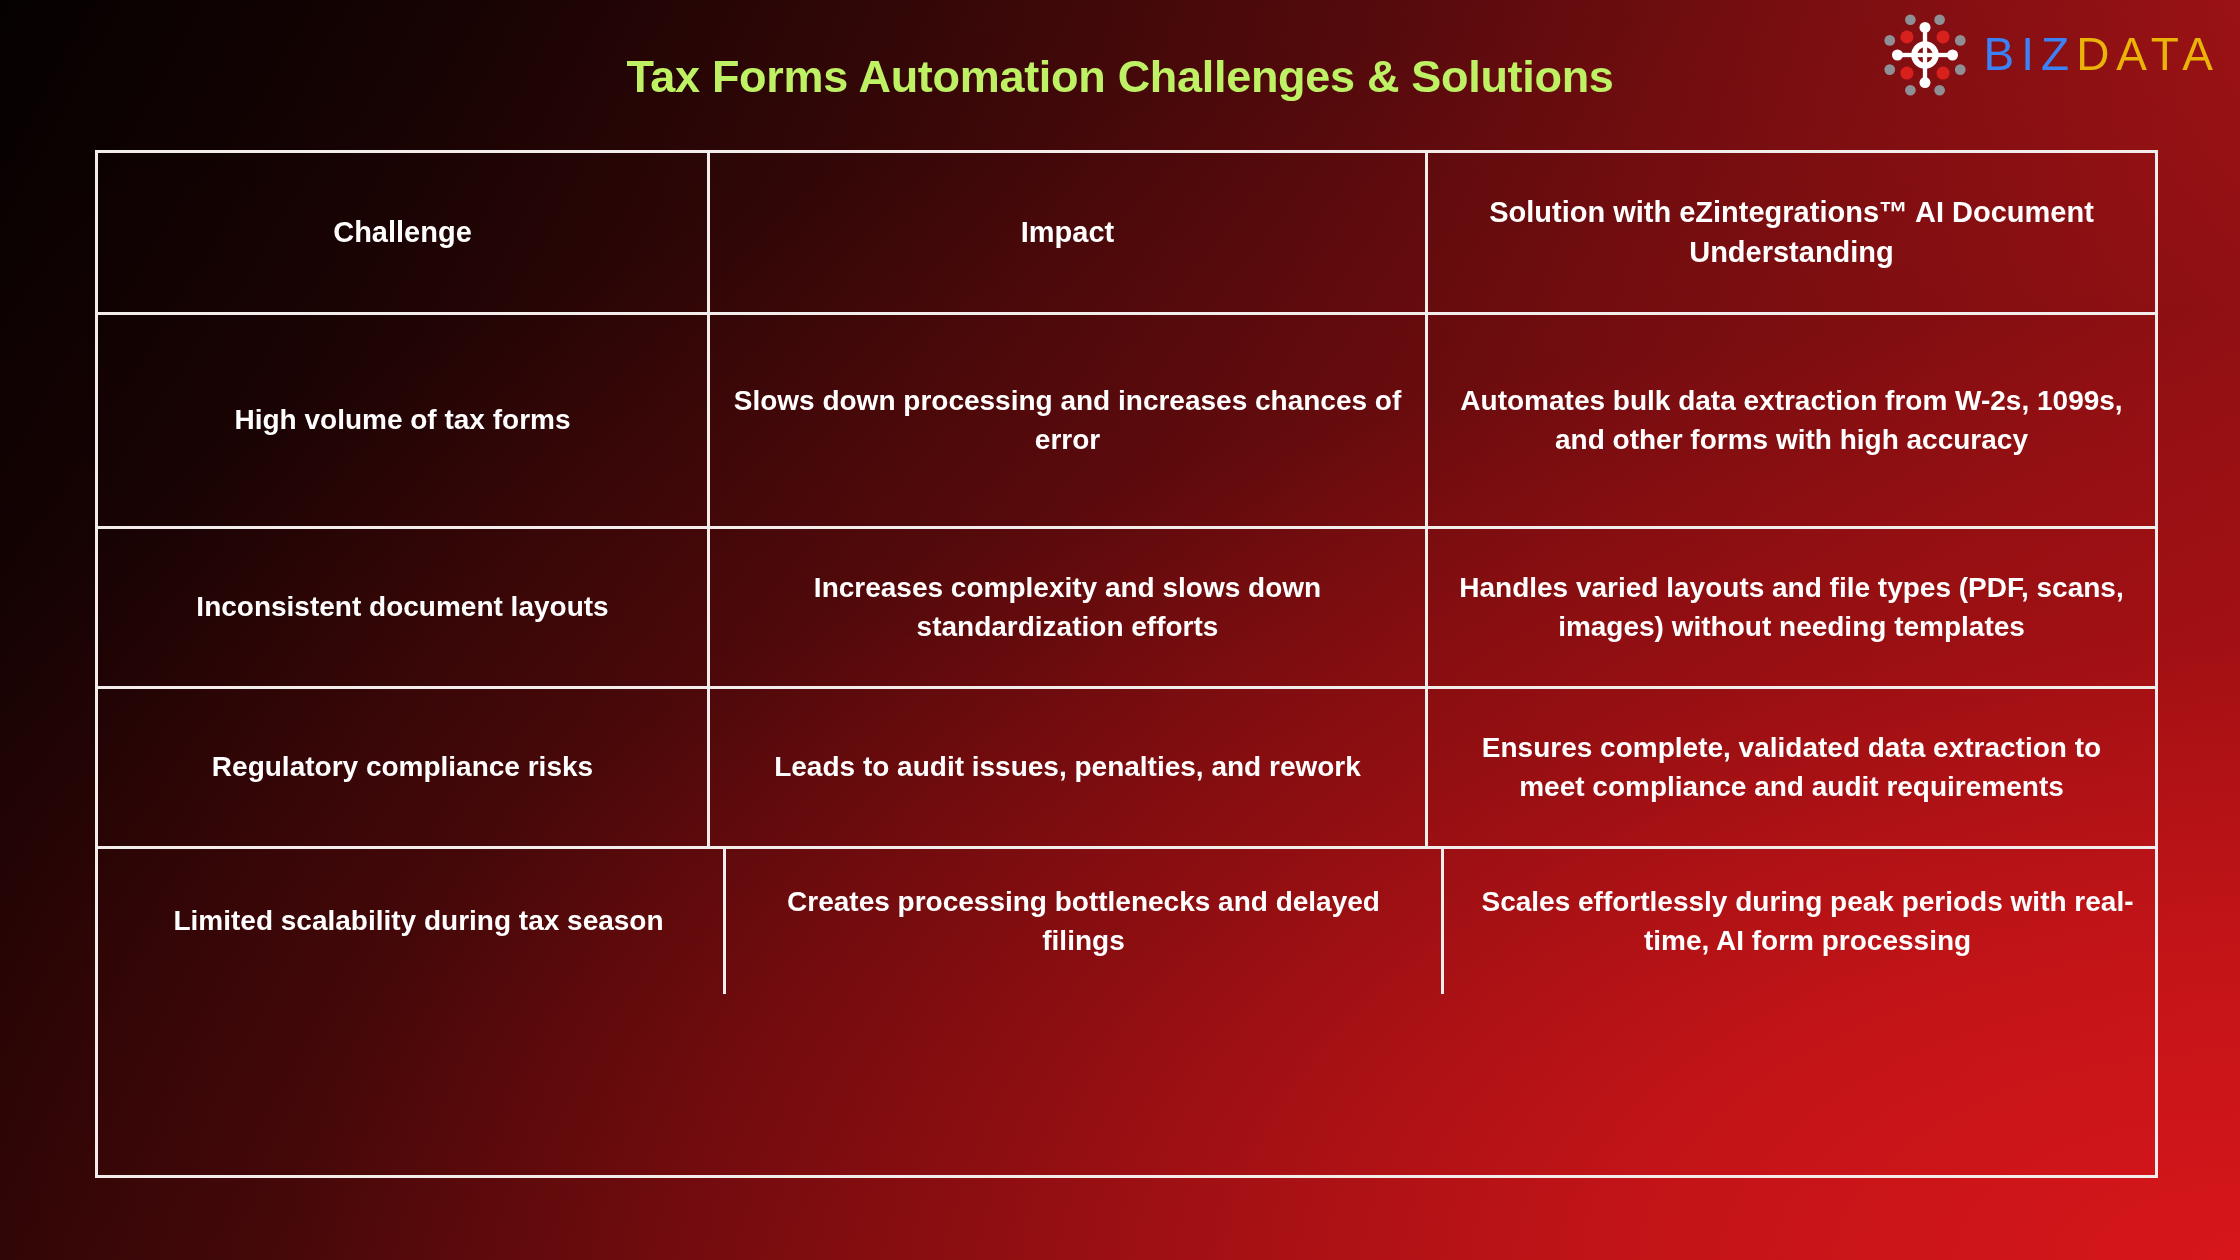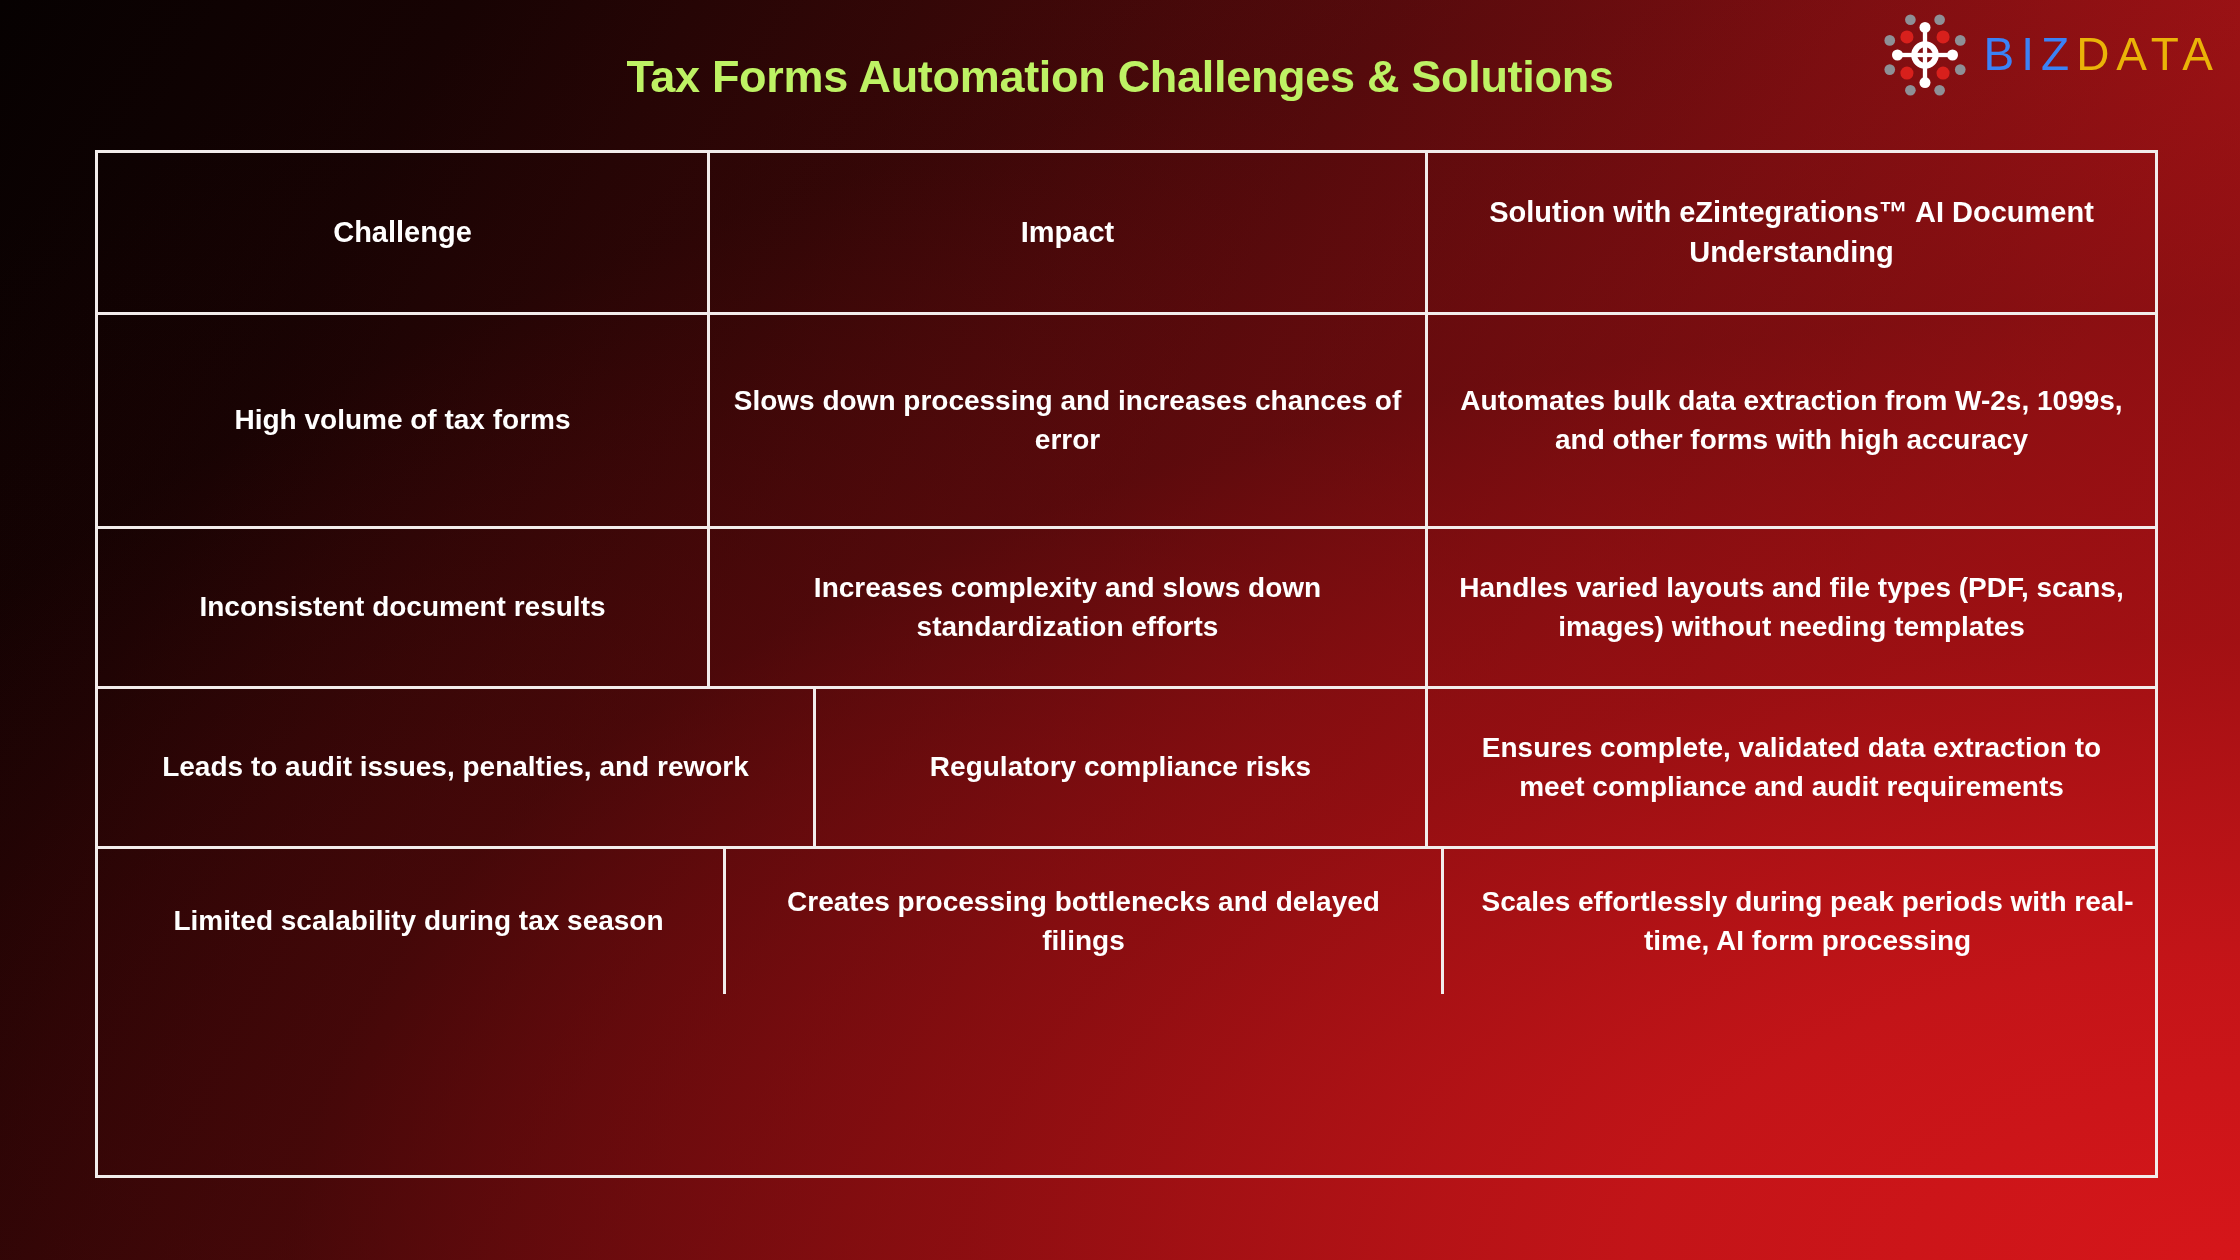--- a/index.html
+++ b/index.html
@@ -164,28 +164,28 @@
     </div>
 
     <div class="row row-body-1">
       <div class="cell col-1">High volume of tax forms</div>
       <div class="cell col-2">Slows down processing and increases chances of error</div>
       <div class="cell col-3">Automates bulk data extraction from W-2s, 1099s, and other forms with high accuracy</div>
     </div>
 
 
     <div class="row row-body-3">
-      <div class="cell col-1">Inconsistent document results</div>
+      <div class="cell col-1">Inconsistent document layouts</div>
       <div class="cell col-2">Increases complexity and slows down standardization efforts</div>
       <div class="cell col-3">Handles varied layouts and file types (PDF, scans, images) without needing templates</div>
     </div>
 
     <div class="row row-body-4">
+      <div class="cell col-1">Regulatory compliance risks</div>
       <div class="cell col-2">Leads to audit issues, penalties, and rework</div>
-      <div class="cell col-1">Regulatory compliance risks</div>
       <div class="cell col-3">Ensures complete, validated data extraction to meet compliance and audit requirements</div>
     </div>
 
     <div class="row row-body-5">
       <div class="cell col-1">Limited scalability during tax season</div>
       <div class="cell col-2">Creates processing bottlenecks and delayed filings</div>
       <div class="cell col-3">Scales effortlessly during peak periods with real-time, AI form processing</div>
     </div>
 
   </div>

